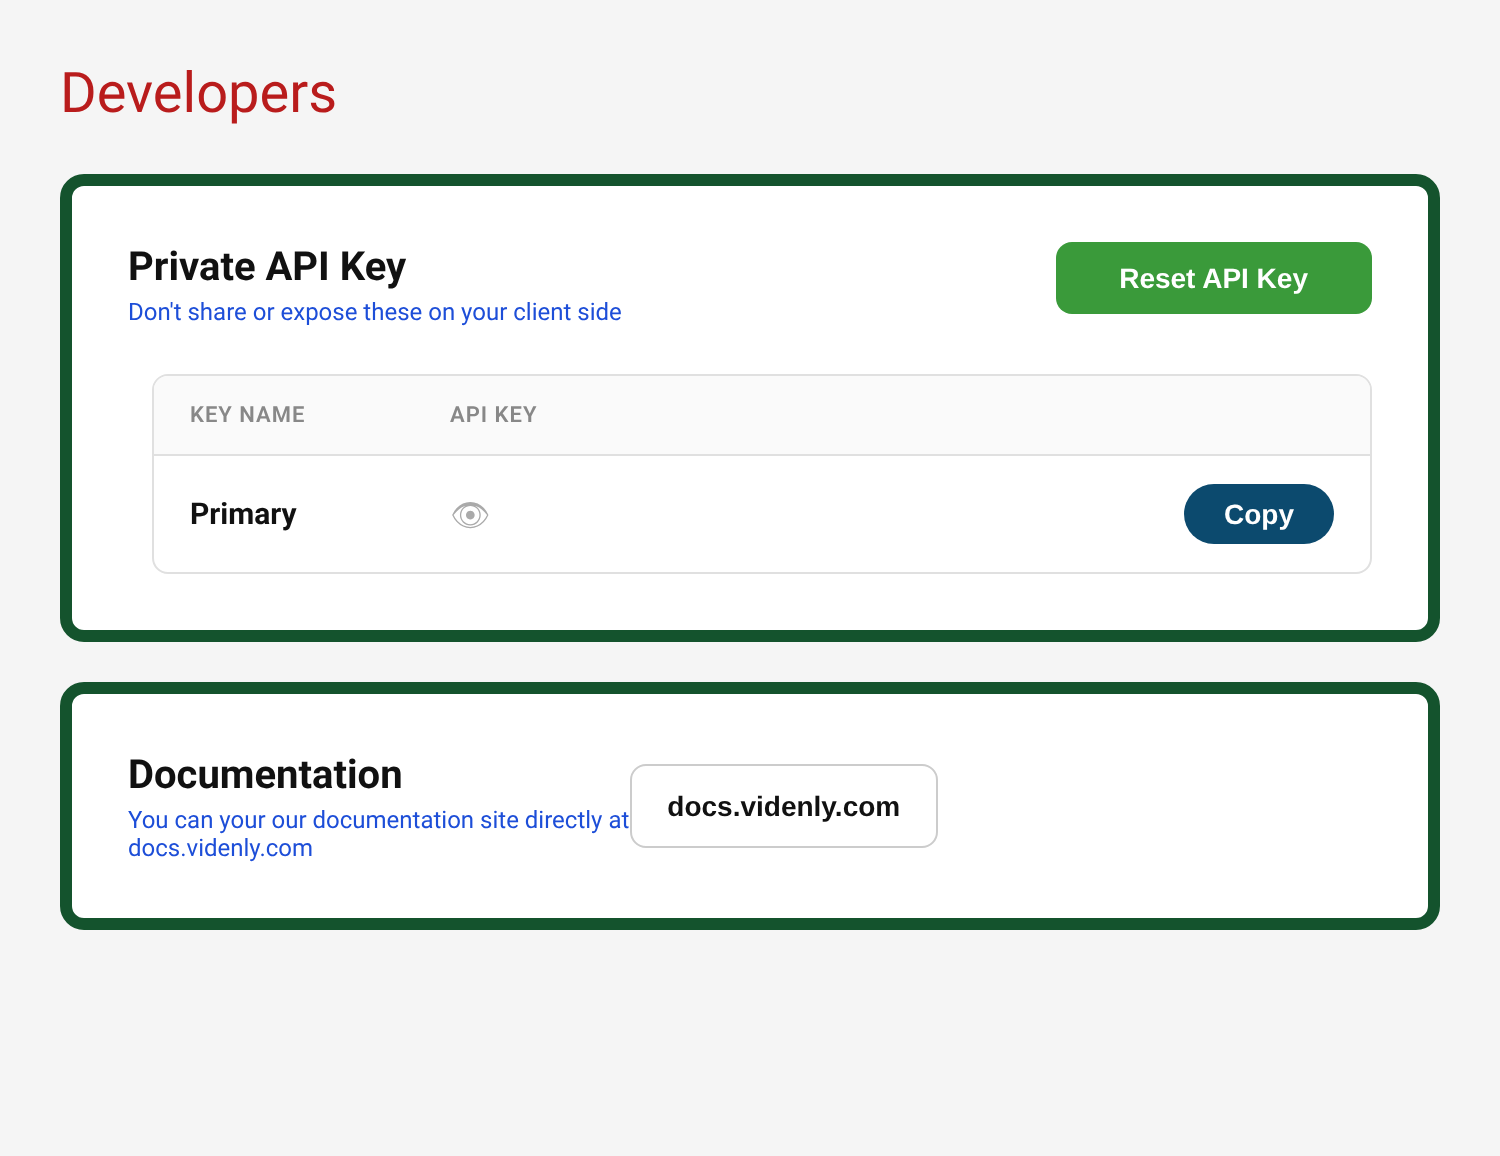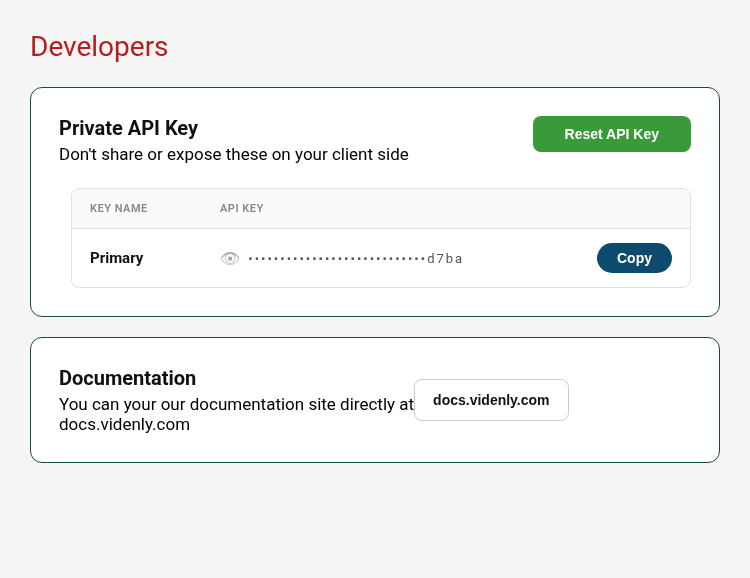--- a/index.html
+++ b/index.html
@@ -20,42 +20,42 @@
     .page-title {
       font-size: 28px;
       font-weight: 400;
       color: #b91c1c;
       margin-bottom: 24px;
     }
 
     .card {
       background: #fff;
       border-radius: 12px;
-      border: 1px solid #14532d;
+      border: 6px solid #14532d;
       padding: 28px 28px;
       margin-bottom: 20px;
     }
 
     .card-header {
       display: flex;
       justify-content: space-between;
       align-items: flex-start;
       margin-bottom: 24px;
     }
 
     .card-title {
       font-size: 20px;
       font-weight: 700;
       color: #111;
       margin-bottom: 4px;
     }
 
     .card-subtitle {
-      font-size: 17px;
-      color: #000000;
+      font-size: 12px;
+      color: #1d4ed8;
     }
 
     .reset-btn {
       background-color: #3a9a3a;
       color: #fff;
       border: none;
       border-radius: 8px;
       padding: 10px 32px;
       font-size: 14px;
       font-weight: 600;
@@ -166,21 +166,20 @@
 
   <div class="api-table">
     <div class="api-table-header">
       <span class="col-label">KEY NAME</span>
       <span class="col-label">API KEY</span>
     </div>
     <div class="api-table-row">
       <span class="key-name">Primary</span>
       <div class="key-value">
         <span class="eye-icon">👁</span>
-        <span class="key-dots">••••••••••••••••••••••••••••d7ba</span>
       </div>
       <button class="copy-btn">Copy</button>
     </div>
   </div>
 </div>
 
 <div class="card doc-card">
   <div>
     <div class="card-title">Documentation</div>
     <div class="card-subtitle">

